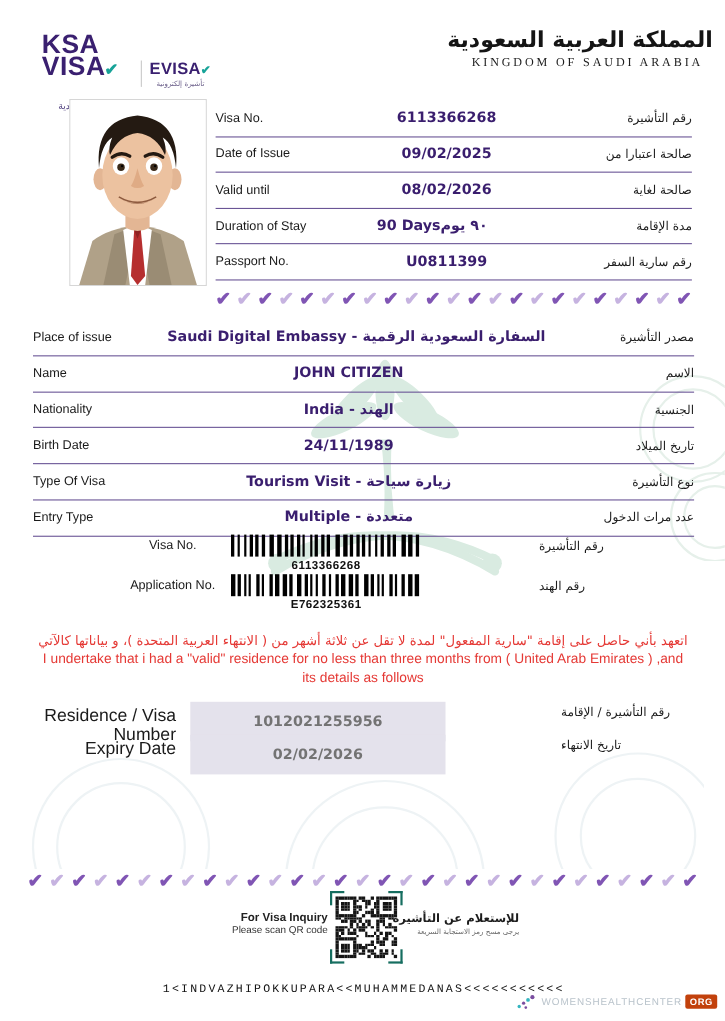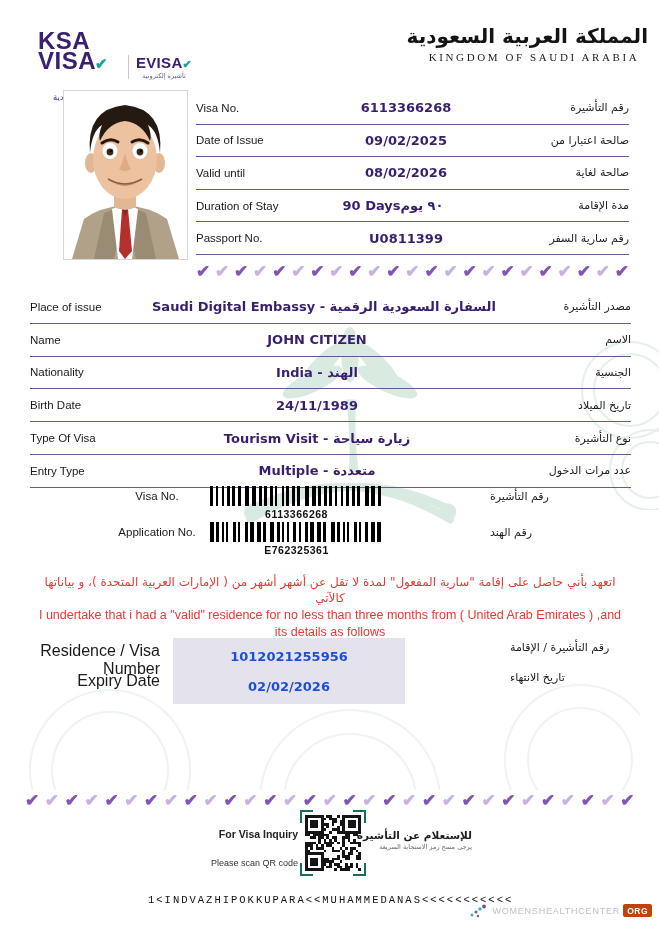--- a/index.html
+++ b/index.html
@@ -62,27 +62,27 @@
 
   
   .redblock{position:absolute;left:28px;top:574px;width:604px;text-align:center;color:#e53935;}
   .red-ar{font-family:"DejaVu Sans",sans-serif;font-size:12px;direction:rtl;line-height:16px;}
   .red-en{font-size:12.5px;line-height:16px;margin-top:1px;}
 
   
   .ressec{position:absolute;left:30px;top:634px;width:601px;height:70px;}
   .res-label{position:absolute;left:0;width:130px;text-align:right;font-size:16px;color:#1a1a1a;}
   .res-pill{position:absolute;left:143px;width:232px;height:36px;background:#e4e2ec;display:flex;align-items:center;justify-content:center;
-            font-family:"DejaVu Sans",sans-serif;font-weight:bold;font-size:13px;color:#1d4ed8;}
+            font-family:"DejaVu Sans",sans-serif;font-weight:bold;font-size:13px;color:#737373;}
   .res-ar{position:absolute;left:480px;font-family:"DejaVu Sans",sans-serif;font-size:11px;color:#1c1c1c;direction:rtl;}
 
   
   .qr-en{position:absolute;left:120px;top:828px;width:178px;text-align:right;}
   .qr-en .l1{font-weight:bold;font-size:10.5px;color:#222;}
-  .qr-en .l2{font-size:9px;color:#333;margin-top:18px;}
+  .qr-en .l2{font-size:9px;color:#333;margin-top:0;}
   .qr-wrap{position:absolute;left:302px;top:812px;width:62px;height:62px;}
   .qr-grid{position:absolute;left:3px;top:3px;right:3px;bottom:3px;display:grid;
            grid-template-columns:repeat(21,1fr);grid-template-rows:repeat(21,1fr);background:#fff;}
   .qr-grid b{display:block;}
   .qr-grid b.d{background:#151515;}
   .qr-corner{position:absolute;width:11px;height:11px;border:0 solid #166e60;}
   .qc-tl{left:-2px;top:-2px;border-left-width:2px;border-top-width:2px;}
   .qc-tr{right:-2px;top:-2px;border-right-width:2px;border-top-width:2px;}
   .qc-bl{left:-2px;bottom:-2px;border-left-width:2px;border-bottom-width:2px;}
   .qc-br{right:-2px;bottom:-2px;border-right-width:2px;border-bottom-width:2px;}
@@ -403,21 +403,21 @@
         <i style="width: 4px;"></i>
         <i style="width: 1px; background: transparent;"></i>
         <i style="width: 4px;"></i>
         <i style="width: 1px; background: transparent;"></i>
       </div>
     <div class="bc-value" style="top:60px;">E762325361</div>
     <div class="bc-ar" style="top:42px;">رقم الهند</div>
   </div>
 
   <div class="redblock">
-    <div class="red-ar">اتعهد بأني حاصل على إقامة "سارية المفعول" لمدة لا تقل عن أشهر أشهر من ( الإمارات العربية المتحدة )، و بياناتها كالآتي</div>
+    <div class="red-ar">اتعهد بأني حاصل على إقامة "سارية المفعول" لمدة لا تقل عن ثلاثة أشهر من ( الانتهاء العربية المتحدة )، و بياناتها كالآتي</div>
     <div class="red-en">I undertake that i had a "valid" residence for no less than three months from ( United Arab Emirates ) ,and</div>
     <div class="red-en">its details as follows</div>
   </div>
 
   <div class="ressec">
     <div class="res-label" style="top:8px;">Residence / Visa Number</div>
     <div class="res-pill" style="top:4px;">1012021255956</div>
     <div class="res-ar" style="top:7px;">رقم التأشيرة / الإقامة</div>
 
     <div class="res-label" style="top:38px;">Expiry Date</div>

